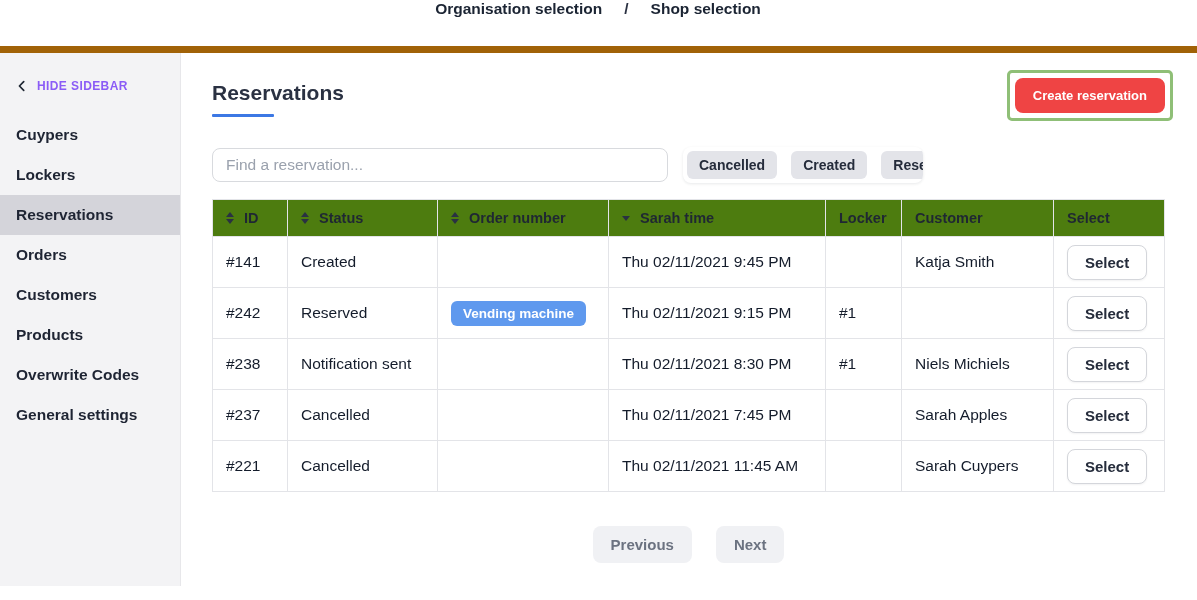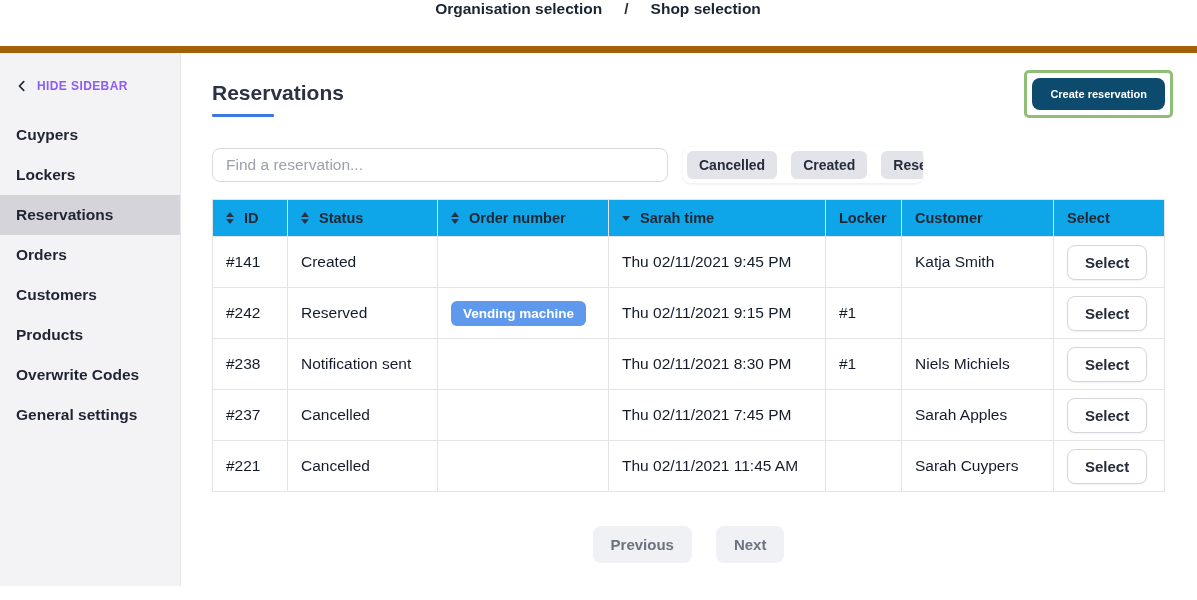--- a/index.html
+++ b/index.html
@@ -30,41 +30,41 @@
     font-size:15.5px; font-weight:600; color:#1e2433; cursor:pointer; white-space:nowrap; }
   .nav-item.active { background:#d4d4da; }
 
   
   .main { flex:1; padding:0 33px 0 31px; position:relative; }
   .header-row { position:relative; margin-top:17px; height:55px; }
   .page-title { display:inline-block; padding-top:11px; font-size:21px; font-weight:700; color:#2a3142; }
   .title-underline { width:62px; height:3px; background:#3c78e4; margin-top:9px; border-radius:1px; }
   .create-highlight { position:absolute; top:0; right:-8px; border:3px solid #8fbf77;
     border-radius:5px; padding:5px; background:#fff; }
-  .create-btn { background:#0c4a6e; color:#fff; border:none; border-radius:8px;
-    padding:10px 18px; font-size:11px; font-weight:600; font-family:inherit; cursor:pointer;text-align:right; }
+  .create-btn { background:#ef4444; color:#fff; border:none; border-radius:8px;
+    padding:10px 18px; font-size:13px; font-weight:600; font-family:inherit; cursor:pointer;text-align:right; }
 
   
   .filter-row { display:flex; align-items:center; margin-top:22px; height:36px; }
   .search-input { width:456px; height:34px; border:1px solid #d8dade; border-radius:8px;
     padding:0 13px; font-size:15.5px; font-family:inherit; color:#1f2637; outline:none; }
   .search-input::placeholder { color:#9aa1ad; }
   .chips-wrap { width:240px; margin-left:15px; height:36px; display:flex; align-items:center; gap:14px;
     padding:0 4px; overflow:hidden; white-space:nowrap; border-radius:8px;
     box-shadow:0 1px 3px rgba(30,36,51,0.10); background:#fff; flex:none; }
   .chip { background:#e3e4e9; color:#252c3b; font-size:14px; font-weight:600;
     padding:6px 12px; border-radius:6px; flex:none; cursor:pointer; }
   .date-select { width:232px; margin-left:9px; height:36px; border:1px solid #d8dade; border-radius:8px;
     background:#fff; display:flex; align-items:center; justify-content:space-between;
     padding:0 14px; font-size:16px; color:#141c2b; cursor:pointer; flex:none; }
 
   
   table { margin-top:16px; width:952px; border-collapse:collapse; table-layout:fixed; }
   table, th, td { border:1px solid #e3e4e8; }
-  thead th { background:#0ea5e9; height:37px; font-size:14.5px; font-weight:600; color:#1f2733;
+  thead th { background:#4d7c0f; height:37px; font-size:14.5px; font-weight:600; color:#1f2733;
     text-align:left; padding-left:13px; }
   .th-inner { display:flex; align-items:center; gap:10px; }
   tbody td { height:51px; font-size:15.5px; color:#141c2b; padding-left:13px; background:#fff; }
   .sort-icon { display:inline-flex; flex-direction:column; align-items:center; gap:2px; }
   .tri-up { width:0; height:0; border-left:4px solid transparent; border-right:4px solid transparent;
     border-bottom:5px solid #2a3142; }
   .tri-down { width:0; height:0; border-left:4px solid transparent; border-right:4px solid transparent;
     border-top:5px solid #2a3142; }
   .badge { display:inline-block; background:#5f99ee; color:#fff; font-size:13.5px; font-weight:700;
     padding:5px 12px; border-radius:6px; }

